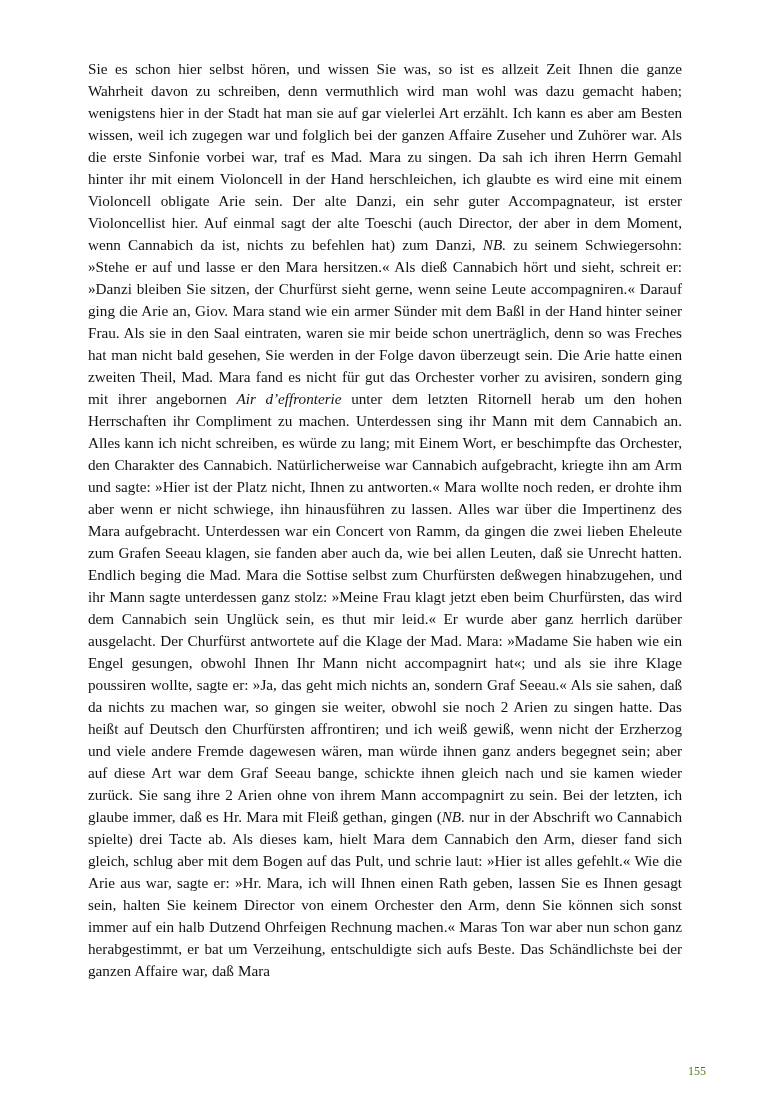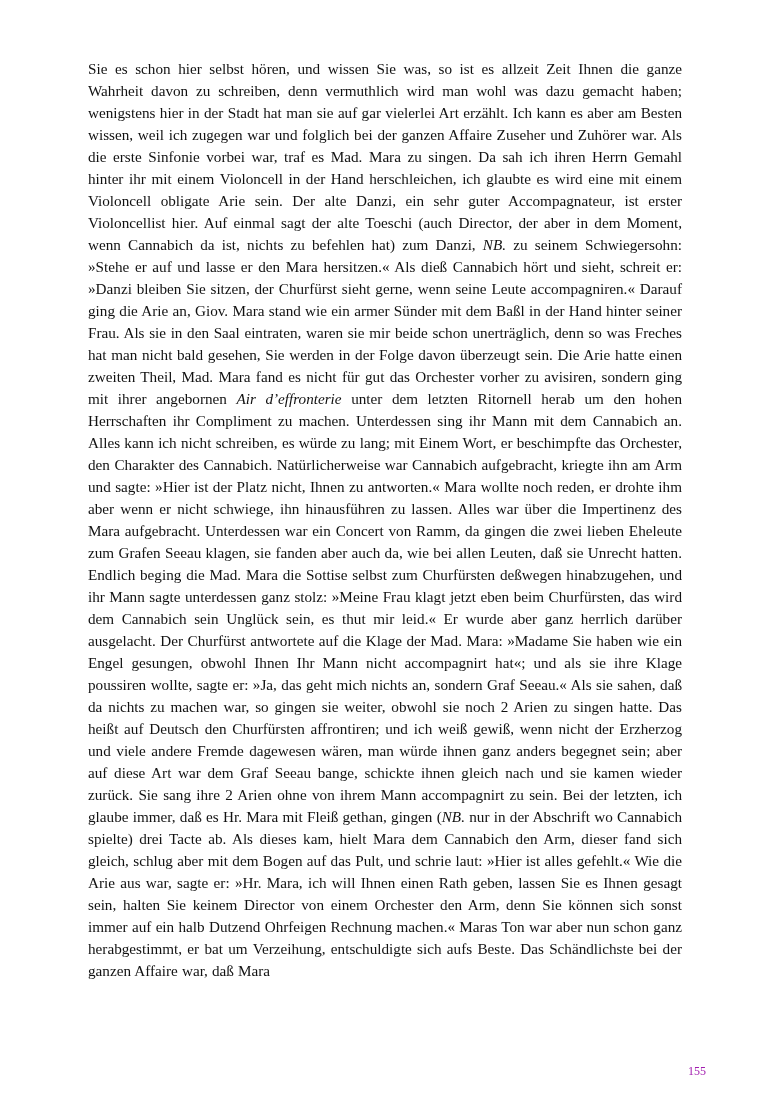--- a/index.html
+++ b/index.html
@@ -42,21 +42,21 @@
   .text-block em {
     font-style: italic;
     font-weight: normal;
   }
   .page-number {
     position: absolute;
     right: 88px;
     top: 1064px;
     font-size: 12px;
     line-height: 14px;
-    color: #a21caf;
+    color: #4d7c0f;
     text-align: right;
   }
 </style>
 </head>
 <body>
 
 <div class="page">
   <div class="text-block">
     <p><span>Sie es schon hier selbst hören, und wissen Sie was, so ist es allzeit Zeit Ihnen die ganze Wahrheit davon zu schreiben, denn vermuthlich wird man wohl was dazu gemacht haben; wenigstens hier in der Stadt hat man sie auf gar vielerlei Art erzählt. Ich kann es aber am Besten wissen, weil ich zugegen war und folglich bei der ganzen Affaire Zuseher und Zuhörer war. Als die erste Sinfonie vorbei war, traf es Mad. Mara zu singen. Da sah ich ihren Herrn Gemahl hinter ihr mit einem Violoncell in der Hand herschleichen, ich glaubte es wird eine mit einem Violoncell obligate Arie sein. Der alte Danzi, ein sehr guter Accompagnateur, ist erster Violoncellist hier. Auf einmal sagt der alte Toeschi (auch Director, der aber in dem Moment, wenn Cannabich da ist, nichts zu befehlen hat) zum Danzi, </span><em>NB.</em><span> zu seinem Schwiegersohn: »Stehe er auf und lasse er den Mara hersitzen.« Als dieß Cannabich hört und sieht, schreit er: »Danzi bleiben Sie sitzen, der Churfürst sieht gerne, wenn seine Leute accompagniren.« Darauf ging die Arie an, Giov. Mara stand wie ein armer Sünder mit dem Baßl in der Hand hinter seiner Frau. Als sie in den Saal eintraten, waren sie mir beide schon unerträglich, denn so was Freches hat man nicht bald gesehen, Sie werden in der Folge davon überzeugt sein. Die Arie hatte einen zweiten Theil, Mad. Mara fand es nicht für gut das Orchester vorher zu avisiren, sondern ging mit ihrer angebornen </span><em>Air d’effronterie</em><span> unter dem letzten Ritornell herab um den hohen Herrschaften ihr Compliment zu machen. Unterdessen sing ihr Mann mit dem Cannabich an. Alles kann ich nicht schreiben, es würde zu lang; mit Einem Wort, er beschimpfte das Orchester, den Charakter des Cannabich. Natürlicherweise war Cannabich aufgebracht, kriegte ihn am Arm und sagte: »Hier ist der Platz nicht, Ihnen zu antworten.« Mara wollte noch reden, er drohte ihm aber wenn er nicht schwiege, ihn hinausführen zu lassen. Alles war über die Impertinenz des Mara aufgebracht. Unterdessen war ein Concert von Ramm, da gingen die zwei lieben Eheleute zum Grafen Seeau klagen, sie fanden aber auch da, wie bei allen Leuten, daß sie Unrecht hatten. Endlich beging die Mad. Mara die Sottise selbst zum Churfürsten deßwegen hinabzugehen, und ihr Mann sagte unterdessen ganz stolz: »Meine Frau klagt jetzt eben beim Churfürsten, das wird dem Cannabich sein Unglück sein, es thut mir leid.« Er wurde aber ganz herrlich darüber ausgelacht. Der Churfürst antwortete auf die Klage der Mad. Mara: »Madame Sie haben wie ein Engel gesungen, obwohl Ihnen Ihr Mann nicht accompagnirt hat«; und als sie ihre Klage poussiren wollte, sagte er: »Ja, das geht mich nichts an, sondern Graf Seeau.« Als sie sahen, daß da nichts zu machen war, so gingen sie weiter, obwohl sie noch 2 Arien zu singen hatte. Das heißt auf Deutsch den Churfürsten affrontiren; und ich weiß gewiß, wenn nicht der Erzherzog und viele andere Fremde dagewesen wären, man würde ihnen ganz anders begegnet sein; aber auf diese Art war dem Graf Seeau bange, schickte ihnen gleich nach und sie kamen wieder zurück. Sie sang ihre 2 Arien ohne von ihrem Mann accompagnirt zu sein. Bei der letzten, ich glaube immer, daß es Hr. Mara mit Fleiß gethan, gingen (</span><em>NB.</em><span> nur in der Abschrift wo Cannabich spielte) drei Tacte ab. Als dieses kam, hielt Mara dem Cannabich den Arm, dieser fand sich gleich, schlug aber mit dem Bogen auf das Pult, und schrie laut: »Hier ist alles gefehlt.« Wie die Arie aus war, sagte er: »Hr. Mara, ich will Ihnen einen Rath geben, lassen Sie es Ihnen gesagt sein, halten Sie keinem Director von einem Orchester den Arm, denn Sie können sich sonst immer auf ein halb Dutzend Ohrfeigen Rechnung machen.« Maras Ton war aber nun schon ganz herabgestimmt, er bat um Verzeihung, entschuldigte sich aufs Beste. Das Schändlichste bei der ganzen Affaire war, daß Mara</span></p>
   </div>

